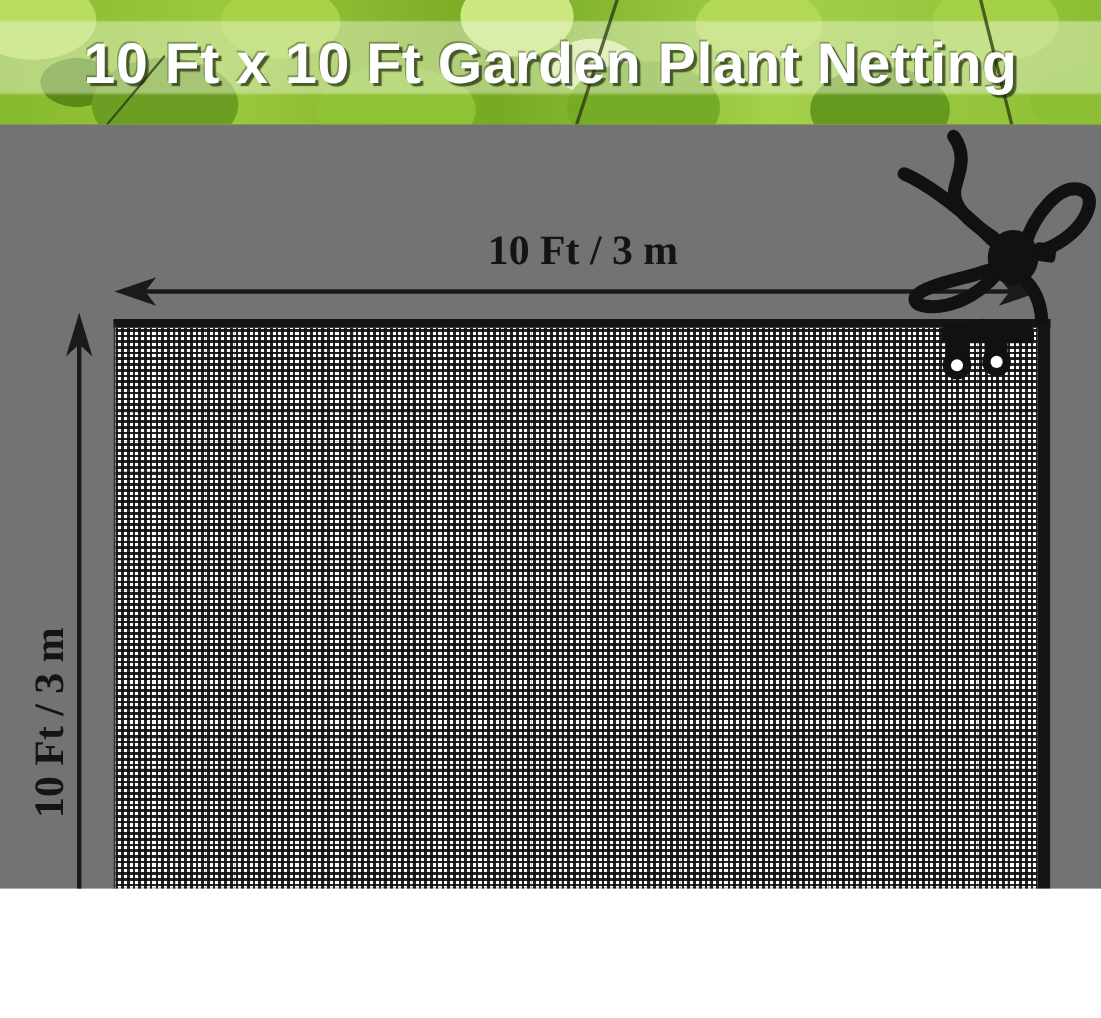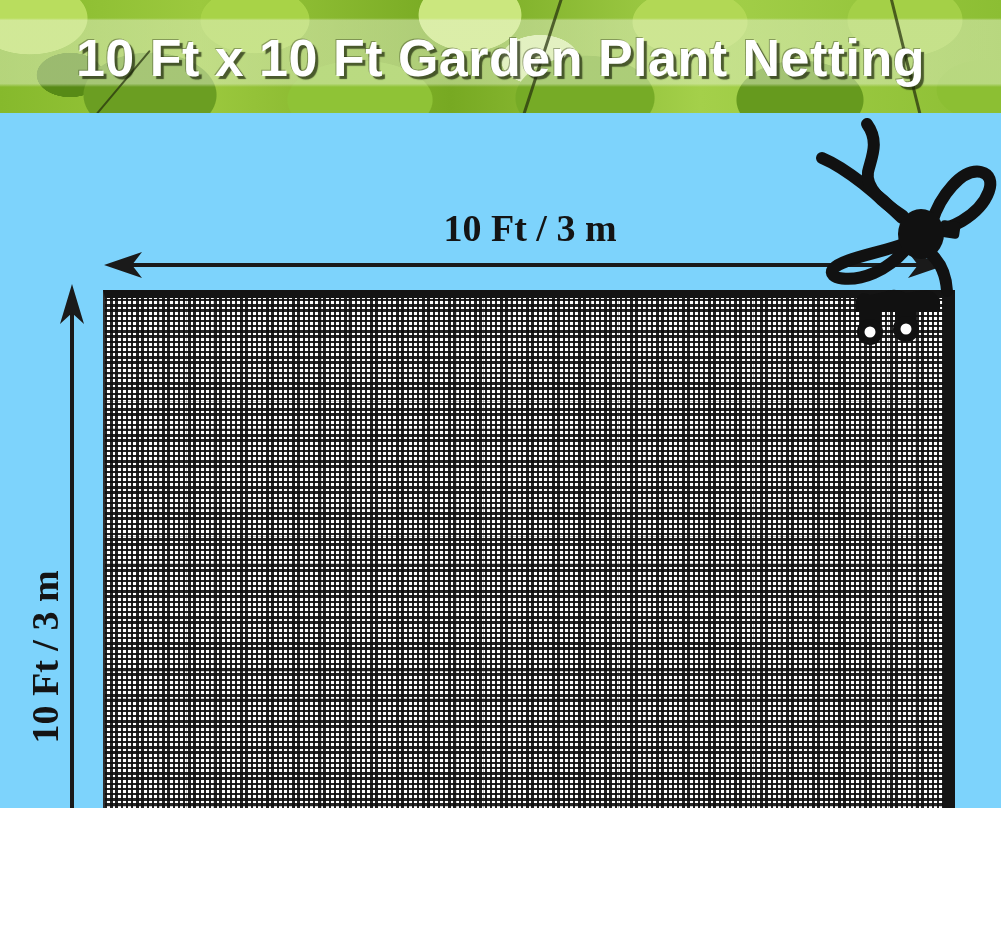--- a/index.html
+++ b/index.html
@@ -1,18 +1,18 @@
 <!DOCTYPE html>
 <html><head>
 <meta charset="utf-8">
 <style>
   html,body{margin:0;padding:0;background:#ffffff;}
   .stage{
     position:relative;width:1001px;height:808px;overflow:hidden;
-    background:#7dd3fc;font-family:"Liberation Sans",sans-serif;
+    background:#737373;font-family:"Liberation Sans",sans-serif;
   }
   
   .banner{
     position:absolute;left:0;top:0;width:1001px;height:113px;overflow:hidden;
     background-color:#7fb226;
     background-image:
       linear-gradient(180deg, rgba(238,246,220,0) 16%, rgba(238,246,220,0.45) 18%, rgba(238,246,220,0.45) 74%, rgba(238,246,220,0) 77%),
       radial-gradient(ellipse 95px 60px at 30px 18px,  #b9dd5e 0 60%, rgba(0,0,0,0) 61%),
       radial-gradient(ellipse 110px 70px at 150px 95px,#6b9e22 0 60%, rgba(0,0,0,0) 61%),
       radial-gradient(ellipse 90px 55px at 255px 20px, #a8d347 0 60%, rgba(0,0,0,0) 61%),

